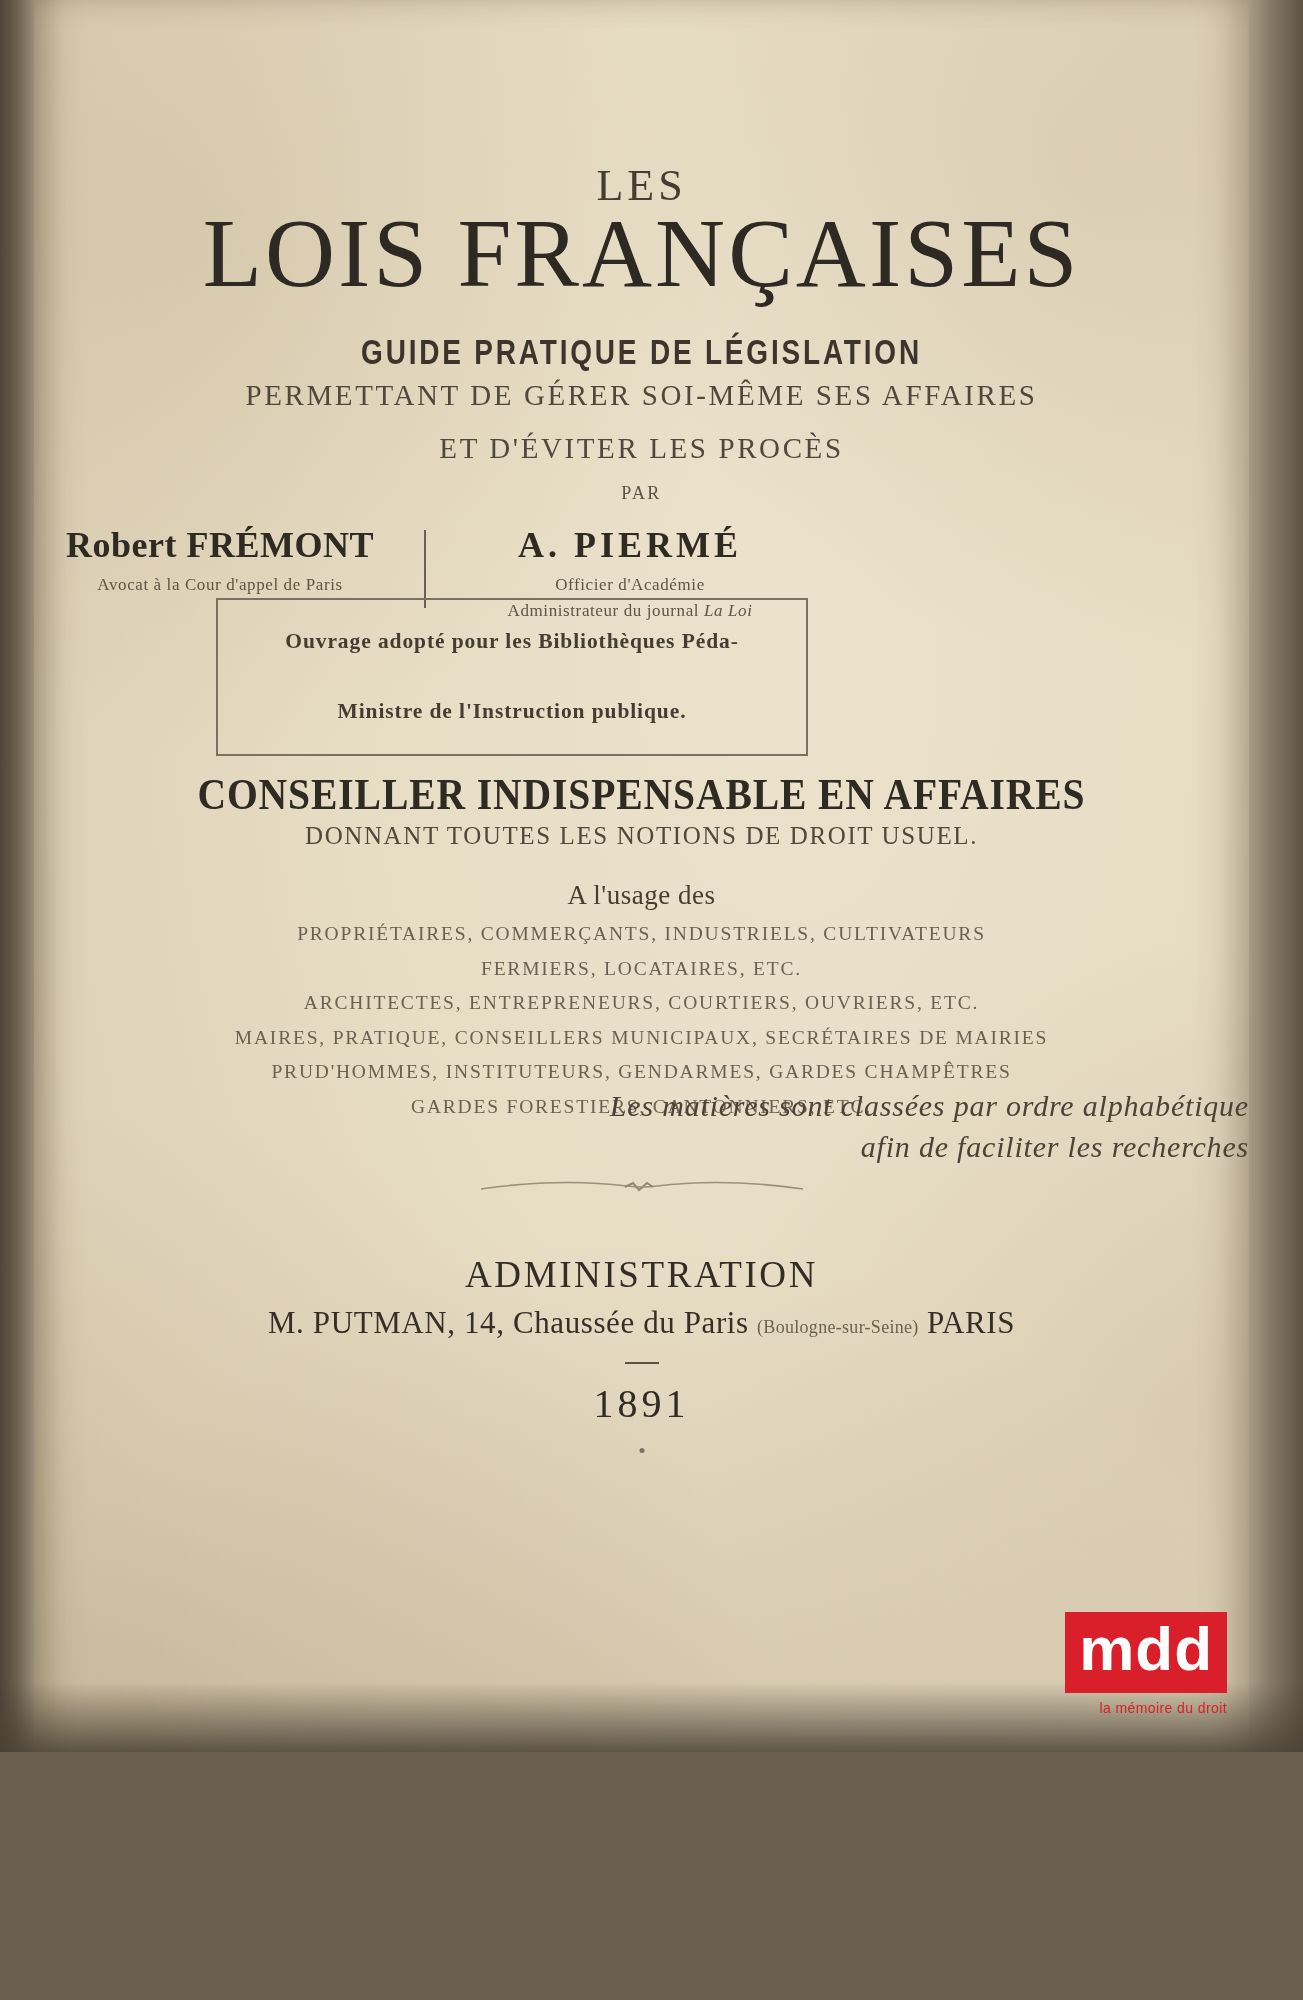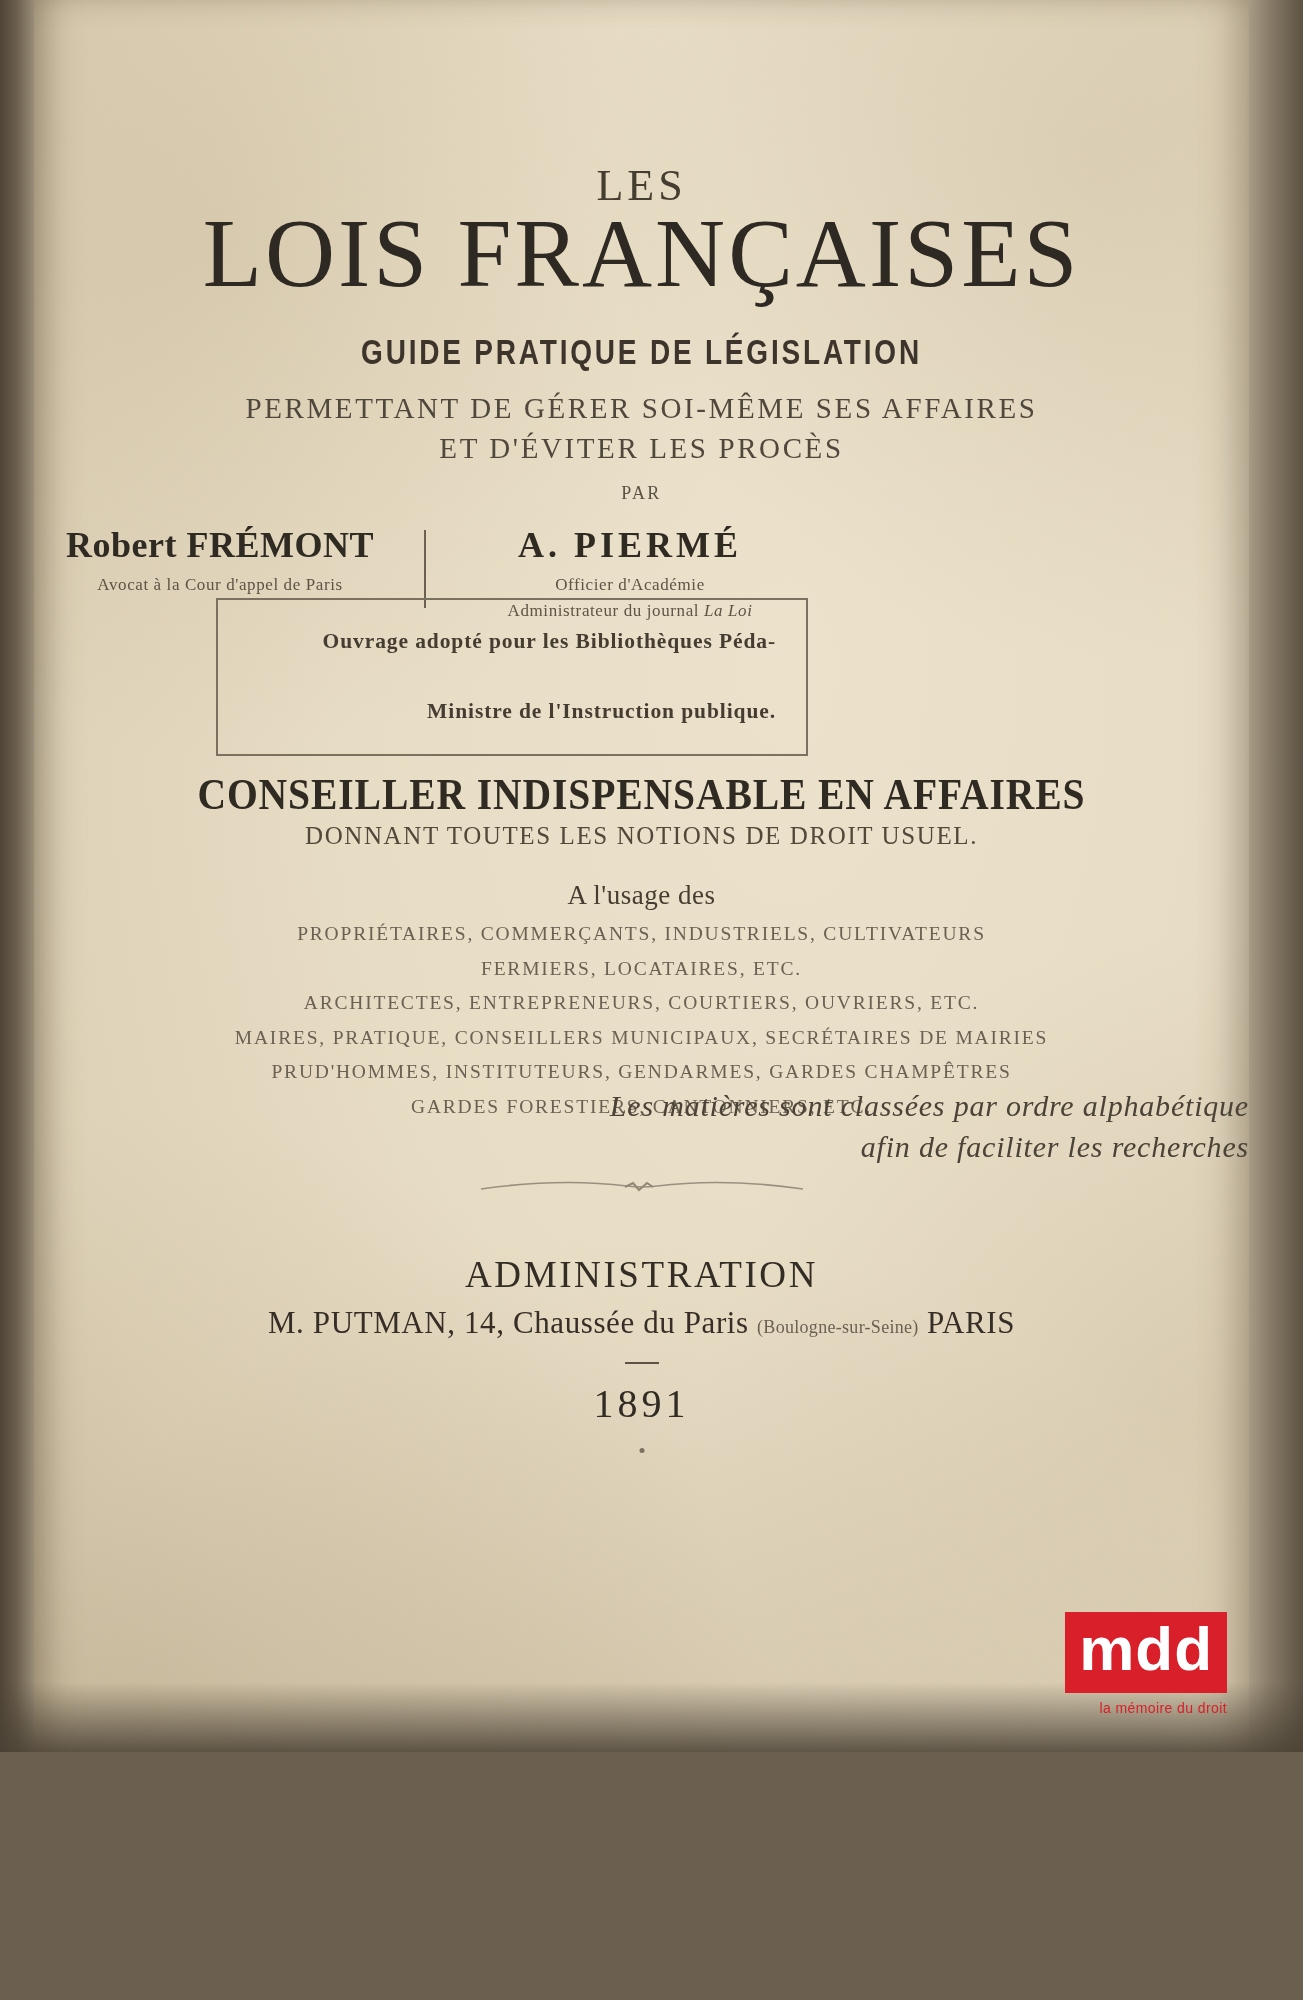--- a/index.html
+++ b/index.html
@@ -99,21 +99,21 @@
     color: #3d352b;
     transform: scaleX(0.80);
     transform-origin: center;
   }
 
   .permettant {
     font-size: 29px;
     letter-spacing: 2.6px;
     color: #50483c;
   }
-  #perm1 { top: 392px; }
+  #perm1 { top: 379px; }
   #perm2 { top: 432px; }
 
   #par {
     top: 483px;
     font-size: 18px;
     letter-spacing: 2.4px;
     color: #5b5243;
   }
 
   
@@ -163,21 +163,21 @@
     padding: 24px 30px 26px 30px;
     box-sizing: border-box;
   }
   #notice-text {
     font-family: "Liberation Serif", serif;
     font-weight: bold;
     font-size: 21.5px;
     line-height: 1.62;
     letter-spacing: 0.9px;
     color: #453d32;
-    text-align: right;
+    text-align: center;
   }
 
   
   #conseiller {
     top: 768px;
     font-size: 45px;
     font-weight: bold;
     letter-spacing: 1px;
     color: #2f2a22;
     transform: scaleX(0.88);

